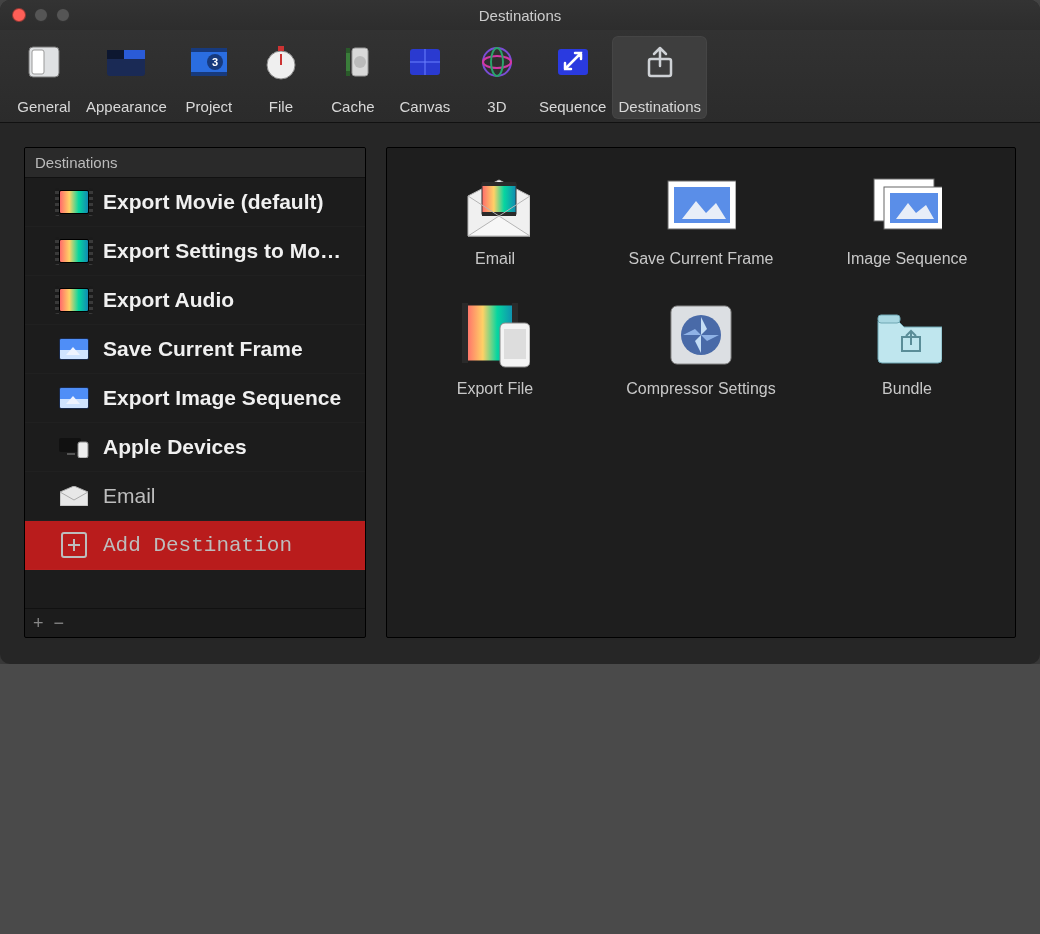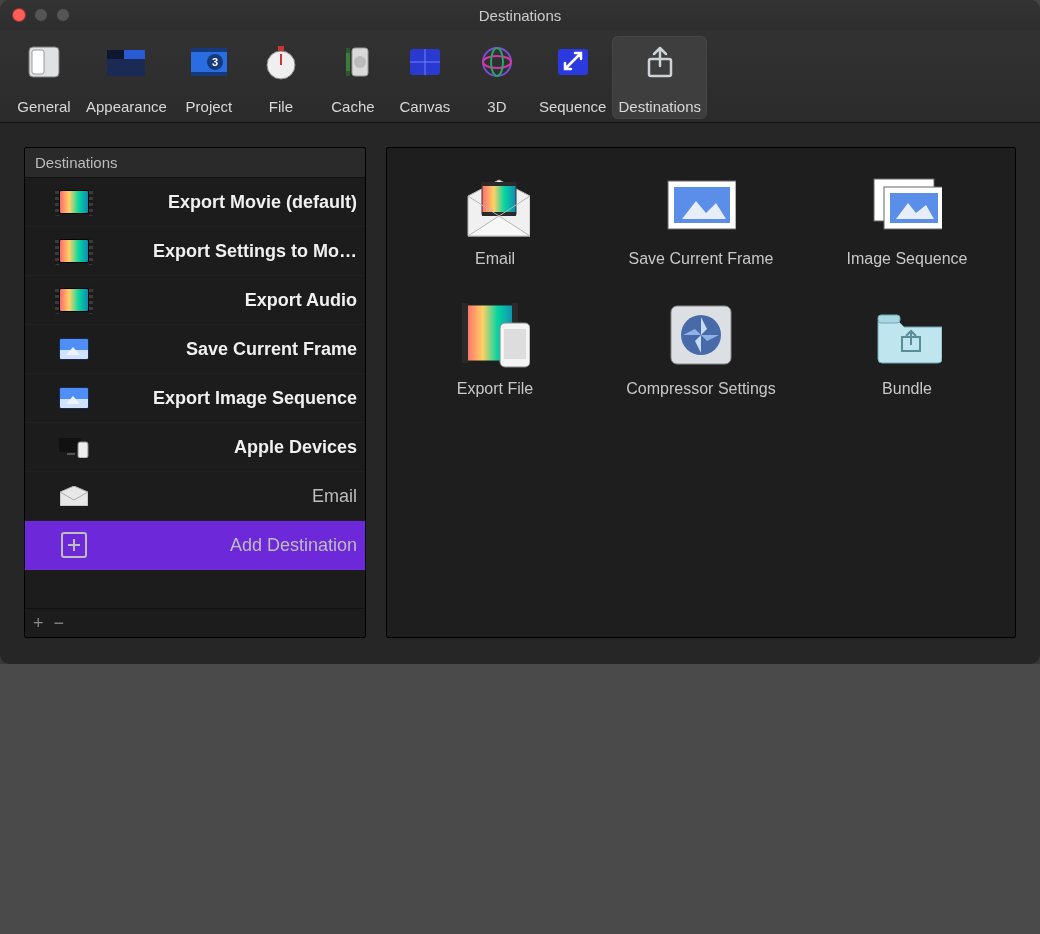--- a/index.html
+++ b/index.html
@@ -11,24 +11,24 @@
   .title{position:absolute;left:0;right:0;text-align:center;font-size:15px;color:#ccc;pointer-events:none;}
   .toolbar{height:86px;background:linear-gradient(#323232,#2b2b2b);display:flex;align-items:flex-start;padding:6px 8px 0 8px;border-bottom:1px solid #111;flex:0 0 auto;}
   .tb-item{display:flex;flex-direction:column;align-items:center;justify-content:flex-start;padding:4px 6px 4px 6px;border-radius:6px;cursor:default;min-width:60px;}
   .tb-item.active{background:#3e3e3e;box-shadow:inset 0 0 0 1px rgba(255,255,255,.04);}
   .tb-icon{width:44px;height:44px;display:flex;align-items:center;justify-content:center;position:relative;}
   .tb-label{font-size:15px;color:#d8d8d8;margin-top:14px;white-space:nowrap;}
   .content{flex:1 1 auto;display:flex;padding:24px 24px 26px 24px;gap:20px;min-height:0;}
   .sidebar{width:340px;display:flex;flex-direction:column;background:#1c1c1c;border:1px solid #000;border-radius:2px;overflow:hidden;}
   .sb-header{background:#2a2a2a;color:#bbb;font-size:15px;padding:6px 10px;border-bottom:1px solid #111;}
   .sb-list{flex:1 1 auto;overflow:auto;}
-  .sb-row{display:flex;align-items:center;height:48px;padding:0 8px 0 34px;border-bottom:1px solid rgba(255,255,255,.02);font-size:18px;color:#f0f0f0;justify-content:space-between;}
+  .sb-row{display:flex;align-items:center;height:48px;padding:0 8px 0 34px;border-bottom:1px solid rgba(255,255,255,.02);font-size:21px;color:#f0f0f0;}
   .sb-row.bold{font-weight:600;}
   .sb-row.dim{color:#bdbdbd;font-weight:400;}
-  .sb-row.selected{background:#6d28d9;}
+  .sb-row.selected{background:#b91c1c;font-family:Liberation Mono, monospace;}
   .sb-row .ico{width:30px;height:24px;margin-right:14px;flex:0 0 auto;display:flex;align-items:center;justify-content:center;}
   .sb-row .txt{white-space:nowrap;overflow:hidden;text-overflow:ellipsis;}
   .sb-footer{height:28px;border-top:1px solid #111;display:flex;align-items:center;padding:0 8px;gap:10px;color:#888;}
   .grid-pane{flex:1 1 auto;background:#1e1e1e;border:1px solid #000;border-radius:2px;padding:24px 10px;}
   .grid{display:grid;grid-template-columns:repeat(3,1fr);gap:34px 10px;}
   .grid-item{display:flex;flex-direction:column;align-items:center;gap:12px;}
   .g-icon{width:70px;height:66px;display:flex;align-items:center;justify-content:center;position:relative;}
   .g-label{font-size:16px;color:#c8c8c8;text-align:center;}
   
   .film{width:28px;height:22px;background:linear-gradient(90deg,#ff6b6b,#ffd166,#06d6a0,#118ab2);border:1px solid #000;position:relative;border-radius:2px;}

